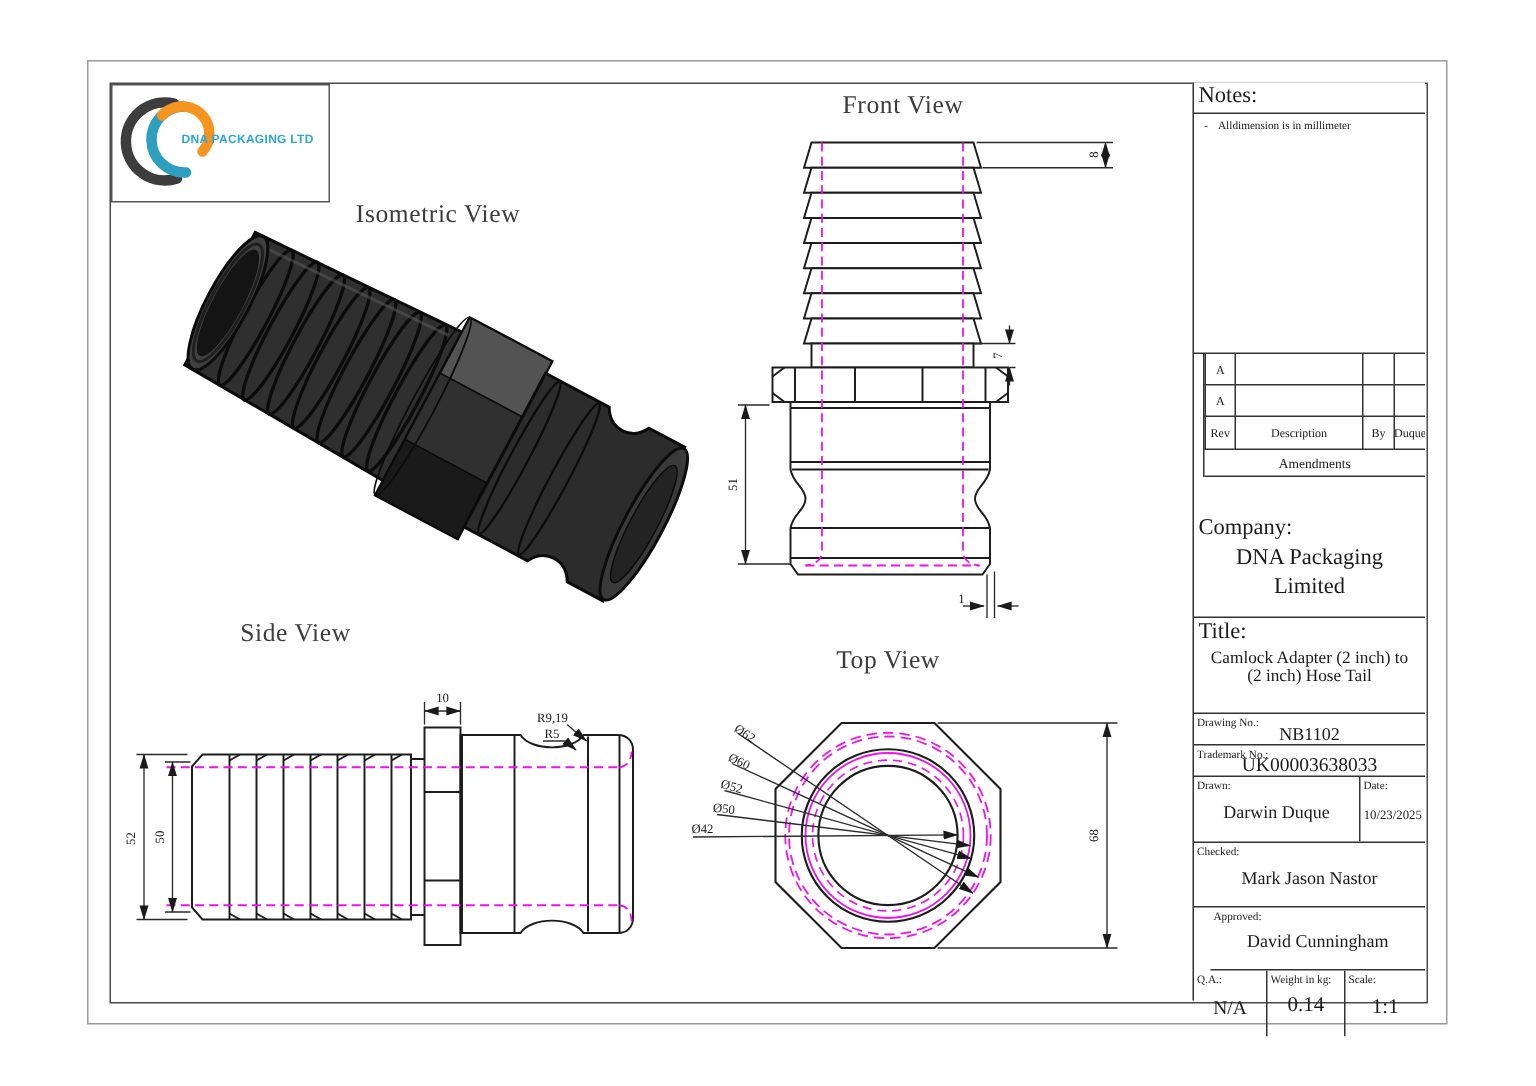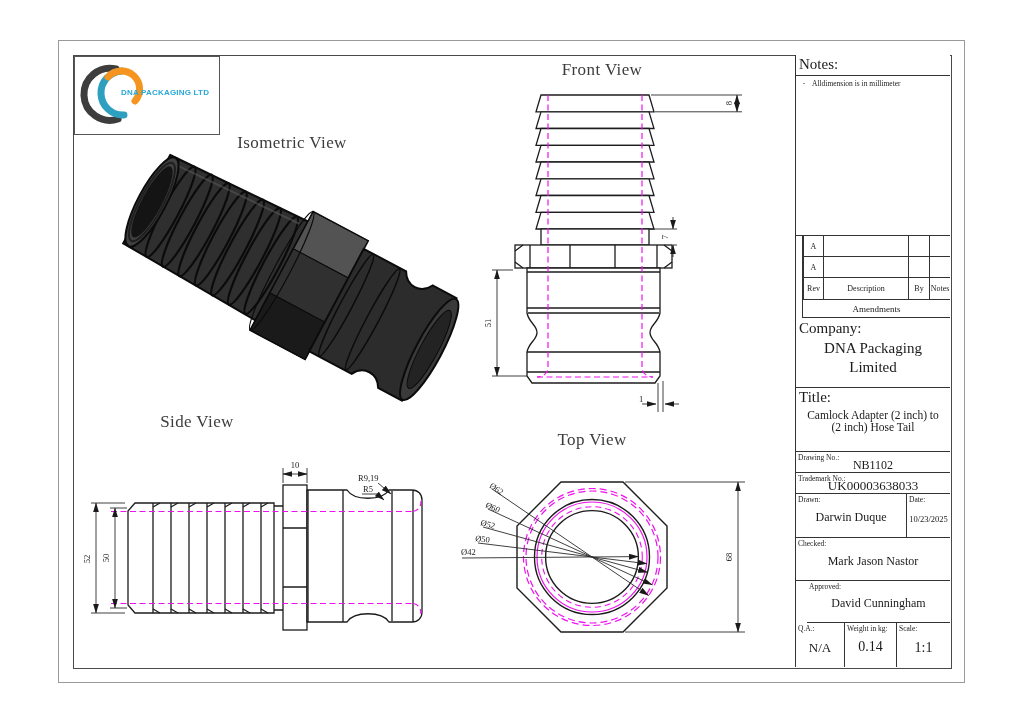--- a/index.html
+++ b/index.html
@@ -226,26 +226,26 @@
         <div class="c vr"></div>
         <div class="c vr"></div>
         <div class="c vr"></div>
         <div class="c vr">A</div>
         <div class="c vr"></div>
         <div class="c vr"></div>
         <div class="c vr"></div>
         <div class="c vr">Rev</div>
         <div class="c vr">Description</div>
         <div class="c vr">By</div>
-        <div class="c vr">Notes</div>
+        <div class="c vr">Duque</div>
         <div class="c span4">Amendments</div>
       </div>
     </div>
 
-    <div class="tb" style="height:69px;">
+    <div class="tb" style="height:69px;margin-top:24px;">
       <div class="tb-label-big">Company:</div>
       <div class="tb-center" style="font-size:15px;line-height:1.25;padding:2px 6px 0;">DNA Packaging Limited</div>
     </div>
 
     <div class="tb" style="height:64px;">
       <div class="tb-label-big">Title:</div>
       <div class="tb-center" style="font-size:11.5px;padding-top:3px;">
         <div>Camlock Adapter (2 inch) to</div>
         <div>(2 inch) Hose Tail</div>
       </div>

